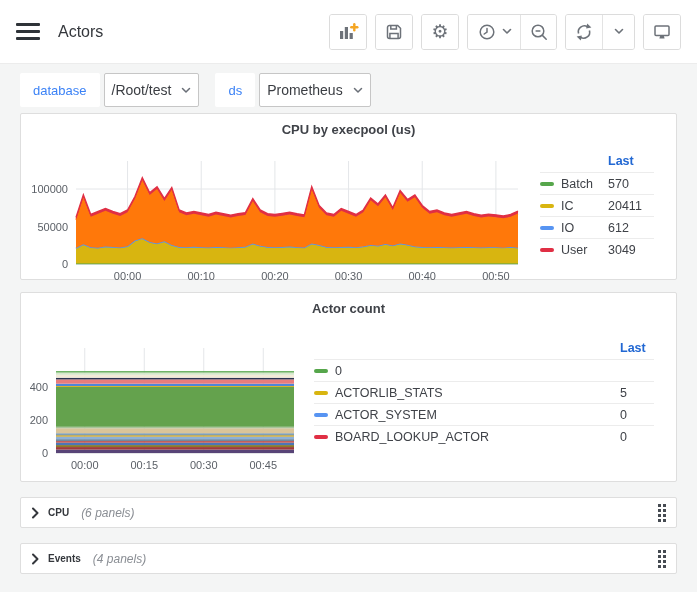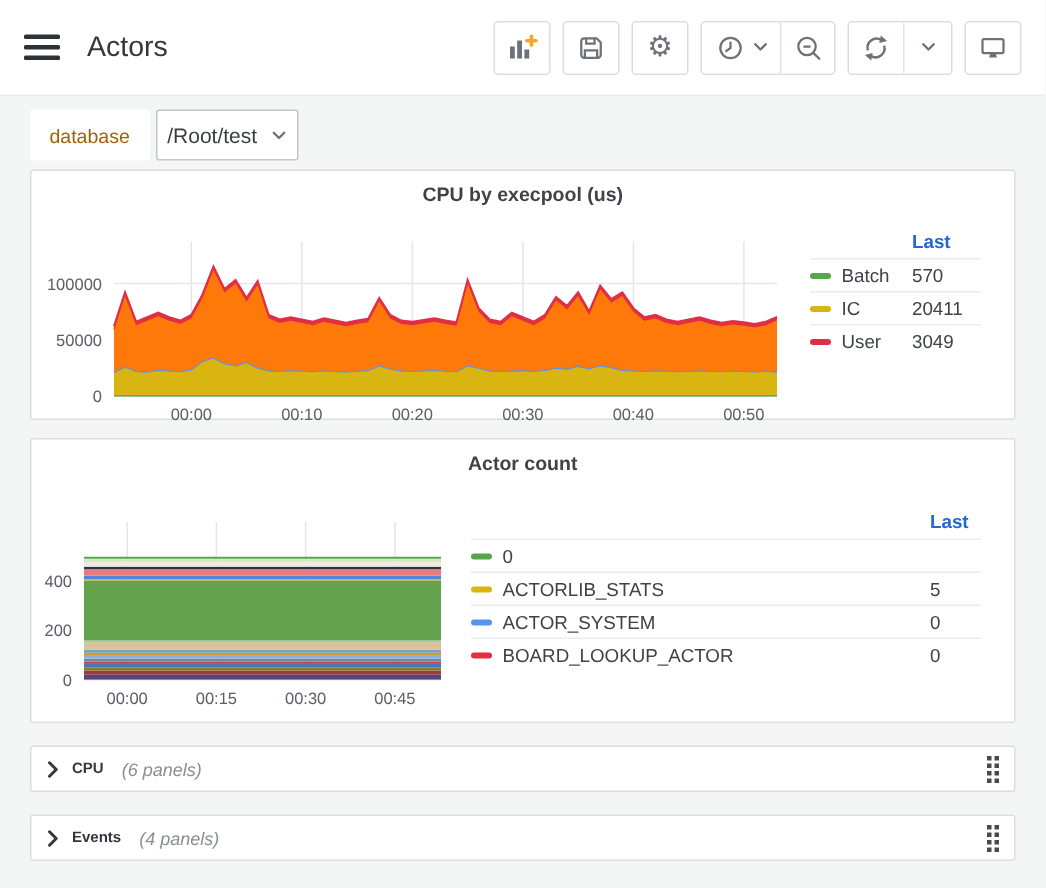--- a/index.html
+++ b/index.html
@@ -10,31 +10,31 @@
     color: #3f4248;
     overflow: hidden;
   }
   
   .header {
     height: 64px; background: #fff; border-bottom: 1px solid #ececec;
     display: flex; align-items: center; padding: 0 16px;
   }
   .burger { width: 24px; height: 17px; display: flex; flex-direction: column; justify-content: space-between; cursor: pointer; }
   .burger span { display: block; height: 3px; background: #2e3338; border-radius: 1px; }
-  .page-title { font-size: 19px; font-weight: 500; color: #34373c; margin-left: 18px; }
+  .page-title { font-size: 16px; font-weight: 500; color: #34373c; margin-left: 18px; }
   .toolbar { margin-left: auto; display: flex; gap: 8px; align-items: center; }
   .tb-group { display: flex; background: #fff; border: 1px solid #dcdcdc; border-radius: 3px; height: 36px; overflow: hidden; }
   .tb-btn { min-width: 36px; padding: 0 7px; display: flex; align-items: center; justify-content: center; gap: 5px; cursor: pointer; background: #fff; border: none; }
   .tb-btn + .tb-btn { border-left: 1px solid #e3e3e3; }
   .tb-btn svg { display: block; }
   .gear-glyph { font-size: 19px; color: #6d7279; line-height: 1; }
   
   .submenu { padding: 9px 20px 0; display: flex; gap: 16px; align-items: center; }
   .var-group { display: flex; gap: 4px; align-items: center; }
-  .var-label { background: #fff; height: 34px; display: flex; align-items: center; padding: 0 13px; border-radius: 2px; color: #a16207; font-size: 13px; font-weight: 500; }
+  .var-label { background: #fff; height: 34px; display: flex; align-items: center; padding: 0 13px; border-radius: 2px; color: #3b82f6; font-size: 13px; font-weight: 500; }
   .var-value { background: #fff; border: 1px solid #c6c6c6; border-radius: 2px; height: 34px; display: flex; align-items: center; gap: 10px; padding: 0 7px; font-size: 14px; color: #3a3d42; cursor: pointer; }
   
   .dash { padding: 6px 20px 0; }
   .panel { position: relative; background: #fff; border: 1px solid #dedede; border-radius: 2px; }
   .panel-cpu { height: 167px; margin-bottom: 12px; }
   .panel-actor { height: 190px; margin-bottom: 15px; }
   .panel-title { position: absolute; top: 8px; left: 0; right: 0; text-align: center; font-size: 13px; font-weight: 700; color: #3f4248; cursor: pointer; }
   svg.chart { position: absolute; left: 0; top: 0; }
   svg text { font-family: "Liberation Sans", sans-serif; font-size: 11px; fill: #5a5f66; }
   
@@ -140,20 +140,29 @@
       </button>
     </div>
   </div>
 </div>
 
 <div class="submenu">
   <div class="var-group">
     <div class="var-label">database</div>
     <div class="var-value">
       <span>/Root/test</span>
+      <svg width="10" height="7" viewBox="0 0 10 7" fill="none" stroke="#6a6f77" stroke-width="1.5" stroke-linecap="round" stroke-linejoin="round">
+          <path d="M1.5 1.5 L5 5 L8.5 1.5"></path>
+        </svg>
+    </div>
+  </div>
+  <div class="var-group">
+    <div class="var-label">ds</div>
+    <div class="var-value">
+      <span>Prometheus</span>
       <svg width="10" height="7" viewBox="0 0 10 7" fill="none" stroke="#6a6f77" stroke-width="1.5" stroke-linecap="round" stroke-linejoin="round">
           <path d="M1.5 1.5 L5 5 L8.5 1.5"></path>
         </svg>
     </div>
   </div>
 </div>
 
 <div class="dash">
 
   <div class="panel panel-cpu">
@@ -196,20 +205,25 @@
       </div>
       <div class="lrow">
         <span class="sw" style="background: rgb(86, 166, 75);"></span>
         <span class="lb">Batch</span>
         <span class="val">570</span>
       </div>
       <div class="lrow">
         <span class="sw" style="background: rgb(216, 181, 16);"></span>
         <span class="lb">IC</span>
         <span class="val">20411</span>
+      </div>
+      <div class="lrow">
+        <span class="sw" style="background: rgb(87, 148, 242);"></span>
+        <span class="lb">IO</span>
+        <span class="val">612</span>
       </div>
       <div class="lrow">
         <span class="sw" style="background: rgb(224, 47, 68);"></span>
         <span class="lb">User</span>
         <span class="val">3049</span>
       </div>
     </div>
   </div>
 
   <div class="panel panel-actor">

